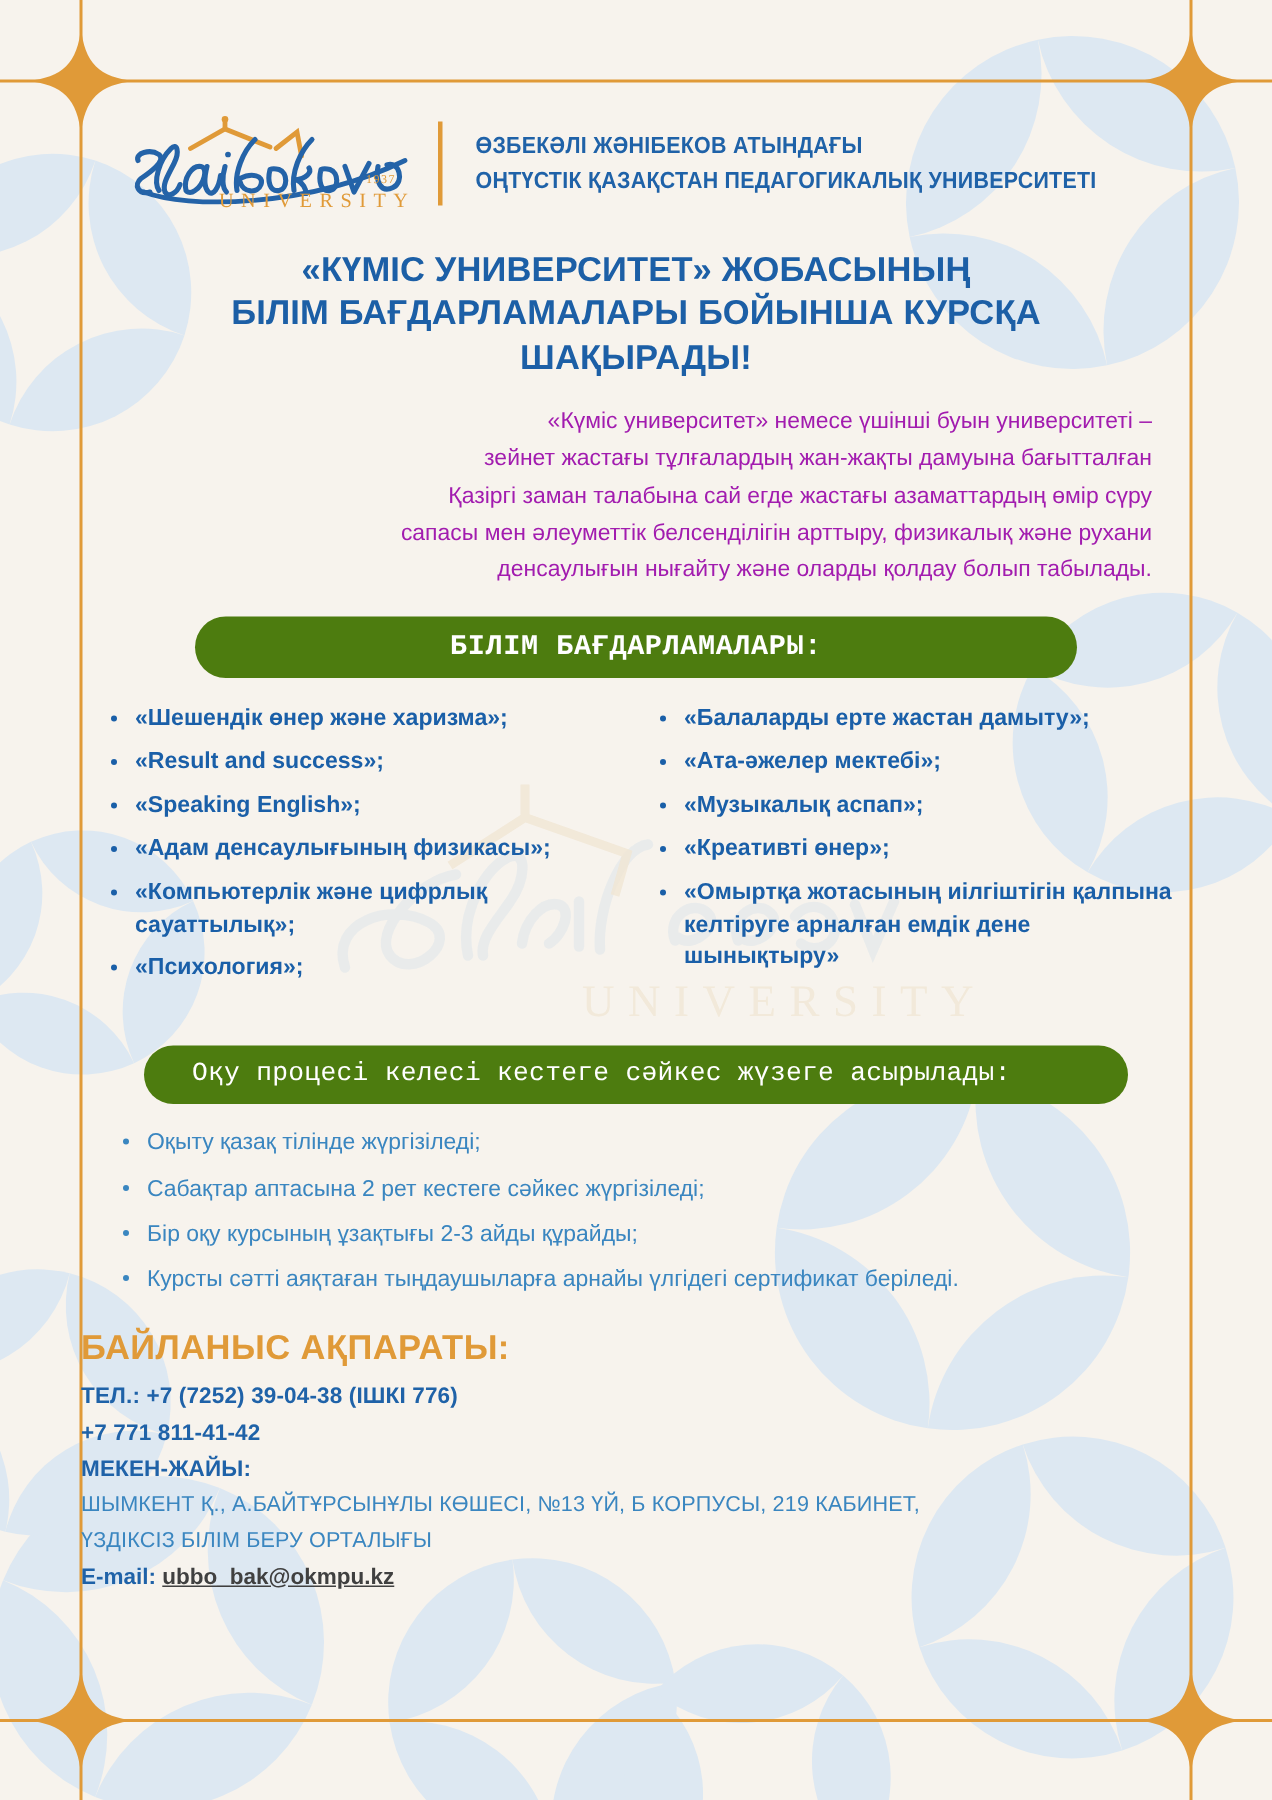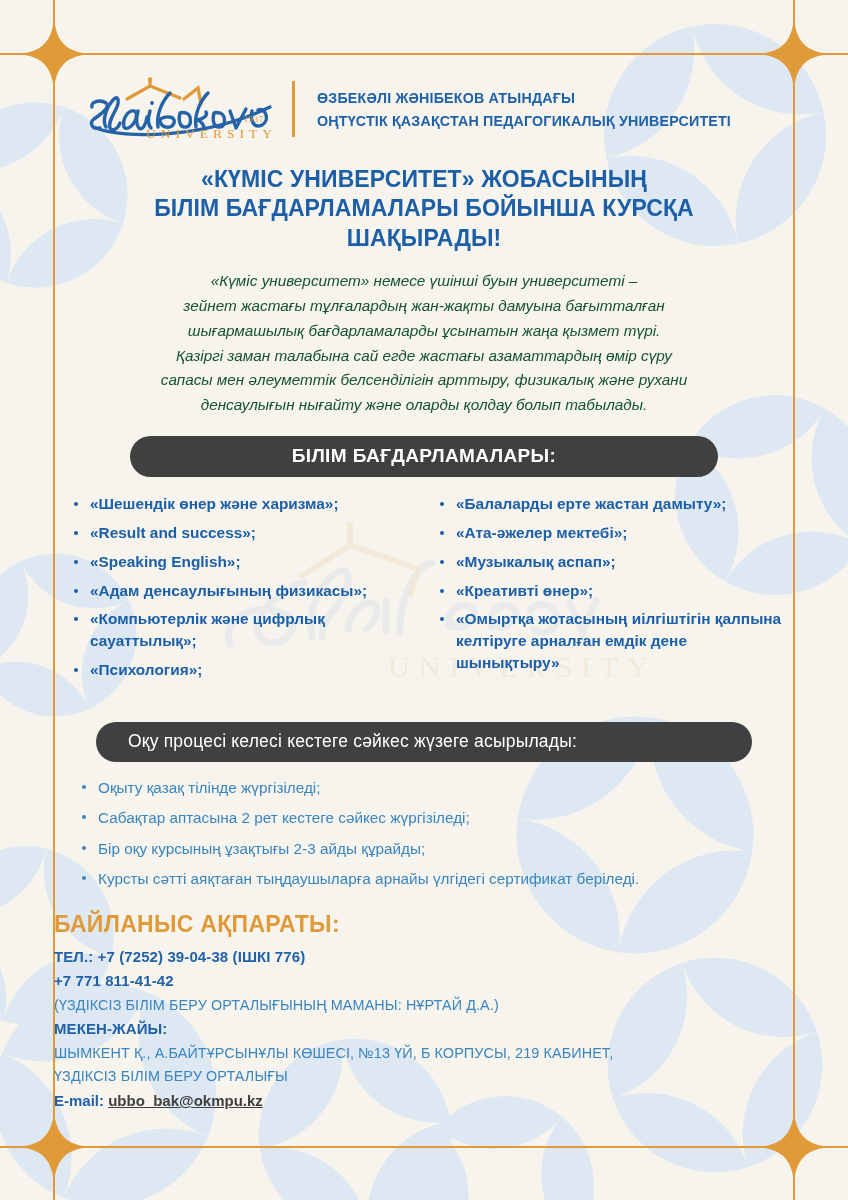--- a/index.html
+++ b/index.html
@@ -123,36 +123,36 @@
     font-size: 23px;
     font-weight: 700;
     text-align: center;
     line-height: 1.28;
     margin: 18px 34px 0 34px;
     letter-spacing: .1px;
   }
 
   
   .intro {
-    color: #14532d;
+    color: #a21caf;
     font-size: 15.3px;
-    text-align: center;
+    text-align: right;
     line-height: 1.62;
     margin: 16px 26px 0 26px;
-    font-style: italic;
   }
 
   
   .banner {
     margin: 18px auto 0 auto;
-    background: #404040;
+    background: #4d7c0f;
     color: #ffffff;
     border-radius: 22px;
     text-align: center;
     padding: 9px 24px 10px 24px;
+    font-family: Liberation Mono, monospace;
   }
   .banner-programs {
     width: 540px;
     font-size: 19px;
     font-weight: 700;
     letter-spacing: .4px;
   }
   .banner-process {
     width: 600px;
     font-size: 17.5px;
@@ -404,21 +404,20 @@
 
     <div class="main-title">
       <div>«КҮМІС УНИВЕРСИТЕТ» ЖОБАСЫНЫҢ</div>
       <div>БІЛІМ БАҒДАРЛАМАЛАРЫ БОЙЫНША КУРСҚА</div>
       <div>ШАҚЫРАДЫ!</div>
     </div>
 
     <div class="intro">
       <div>«Күміс университет» немесе үшінші буын университеті –</div>
       <div>зейнет жастағы тұлғалардың жан-жақты дамуына бағытталған</div>
-      <div>шығармашылық бағдарламаларды ұсынатын жаңа қызмет түрі.</div>
       <div>Қазіргі заман талабына сай егде жастағы азаматтардың өмір сүру</div>
       <div>сапасы мен әлеуметтік белсенділігін арттыру, физикалық және рухани</div>
       <div>денсаулығын нығайту және оларды қолдау болып табылады.</div>
     </div>
 
     <div class="banner banner-programs">БІЛІМ БАҒДАРЛАМАЛАРЫ:</div>
 
     <div class="programs">
       <div class="prog-col">
         <ul class="prog-list">
@@ -447,21 +446,20 @@
       <li>Оқыту қазақ тілінде жүргізіледі;</li>
       <li>Сабақтар аптасына 2 рет кестеге сәйкес жүргізіледі;</li>
       <li>Бір оқу курсының ұзақтығы 2-3 айды құрайды;</li>
       <li>Курсты сәтті аяқтаған тыңдаушыларға арнайы үлгідегі  сертификат беріледі.</li>
     </ul>
 
     <div class="contacts">
       <div class="contacts-title">БАЙЛАНЫС АҚПАРАТЫ:</div>
       <div class="contact-bold">ТЕЛ.: +7 (7252) 39-04-38 (ІШКІ 776)</div>
       <div class="contact-bold">+7 771 811-41-42</div>
-      <div class="contact-reg">(ҮЗДІКСІЗ БІЛІМ БЕРУ ОРТАЛЫҒЫНЫҢ МАМАНЫ: НҰРТАЙ Д.А.)</div>
       <div class="contact-bold">МЕКЕН-ЖАЙЫ:</div>
       <div class="contact-reg">ШЫМКЕНТ Қ., А.БАЙТҰРСЫНҰЛЫ КӨШЕСІ, №13 ҮЙ, Б КОРПУСЫ, 219 КАБИНЕТ,</div>
       <div class="contact-reg">ҮЗДІКСІЗ БІЛІМ БЕРУ ОРТАЛЫҒЫ</div>
       <div class="email-line">
         <span>E-mail: </span><a class="email-link" href="#">ubbo_bak@okmpu.kz</a>
       </div>
     </div>
 
   </div>
 </div>

